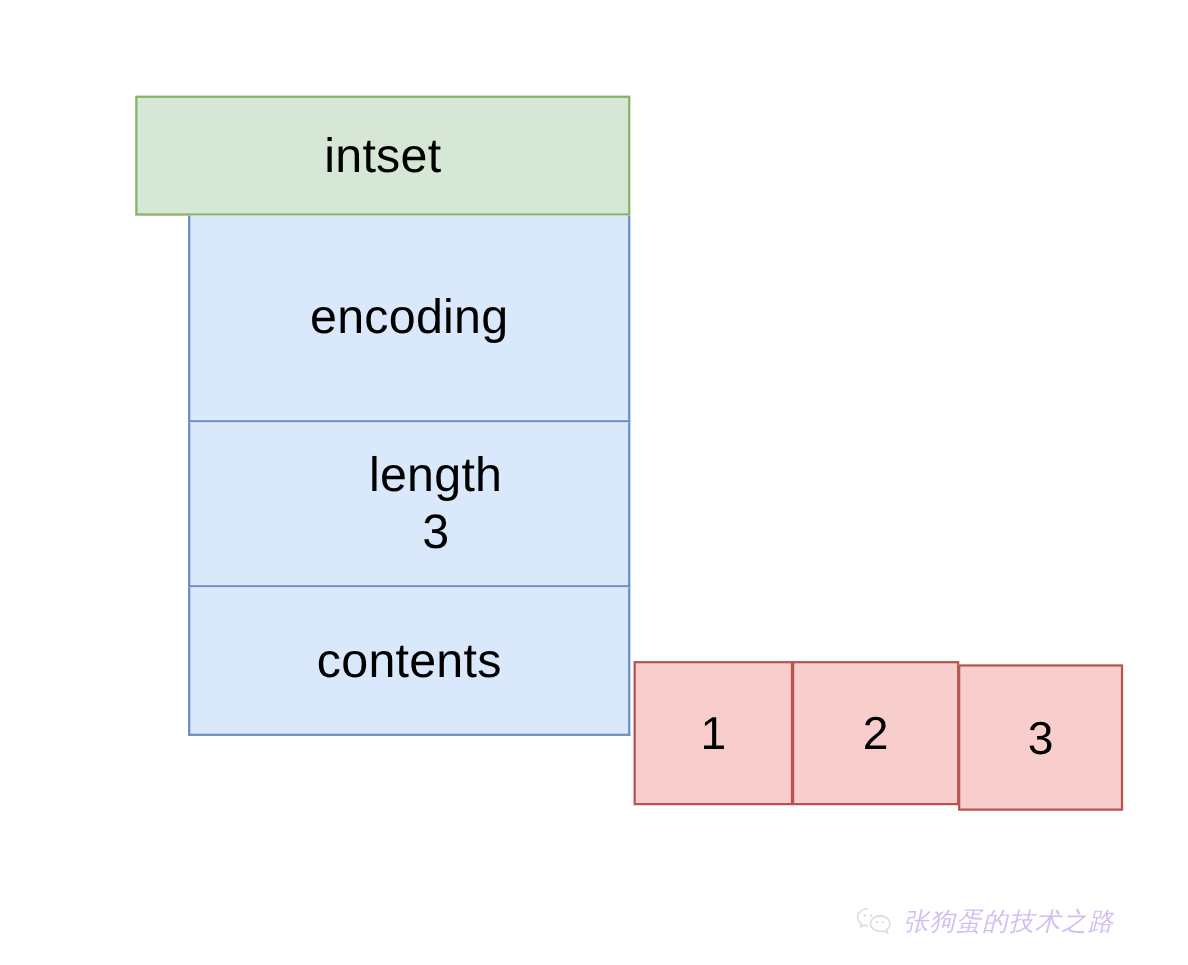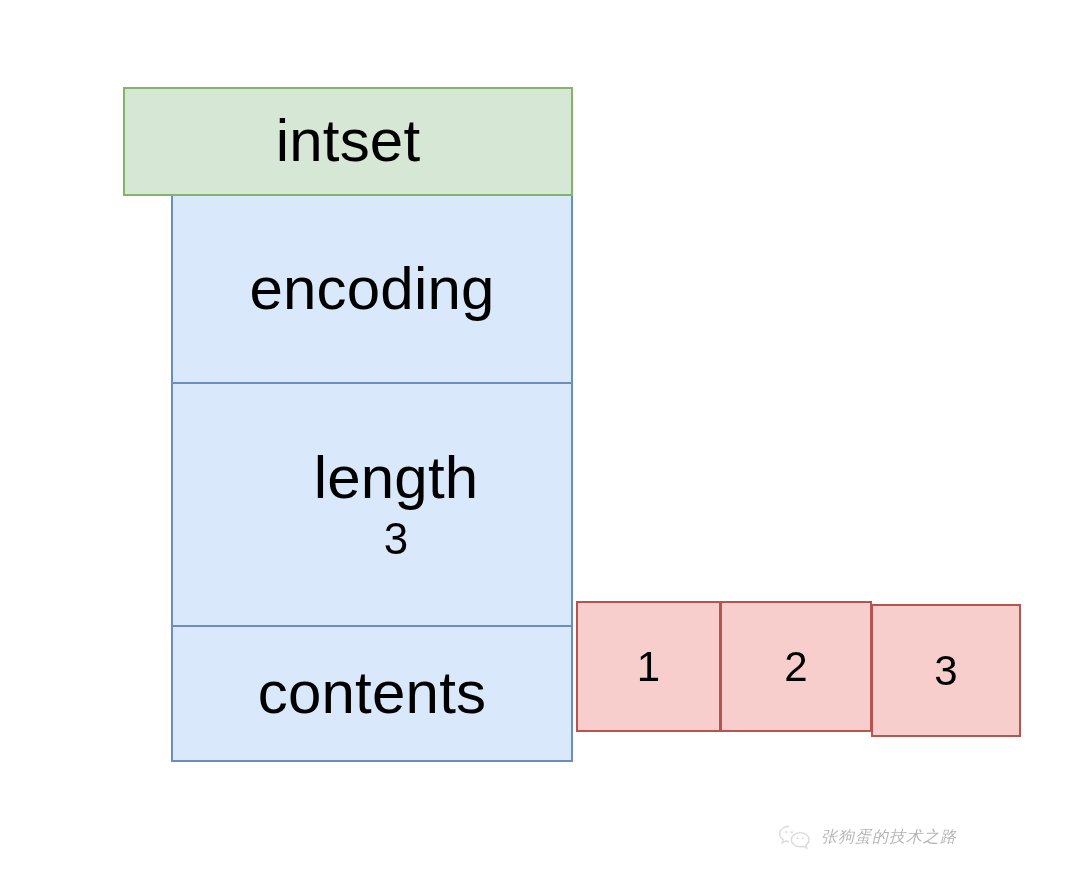--- a/index.html
+++ b/index.html
@@ -47,25 +47,25 @@
     border: 2px solid #85b367;
   }
 
   .cell-blue {
     background: #dae8fc;
     border: 2px solid #6c8ebf;
     border-top: none;
     margin-left: 48px;
   }
   .cell-encoding { height: 188px; }
-  .cell-length   { height: 243px; padding-left: 48px; }
+  .cell-length   { height: 150px; padding-left: 48px; }
   .cell-contents { height: 135px; }
 
   .label-lg {
-    font-size: 60px;
+    font-size: 44px;
     letter-spacing: 0.2px;
   }
   .label-sm {
     font-size: 30px;
     letter-spacing: -0.2px;
     margin-top: 2px;
   }
   .value-lg {
     font-size: 44px;
     margin-top: 4px;
@@ -99,22 +99,22 @@
     gap: 9px;
     opacity: 0.30;
   }
   .wm-logo {
     width: 34px;
     height: 26px;
     flex: 0 0 auto;
     position: relative;
   }
   .wm-text {
-    font-size: 16px;
-    color: #000000;
+    font-size: 23px;
+    color: #6d28d9;
     font-family: "DejaVu Sans", sans-serif;
     font-style: italic;
     letter-spacing: 1px;
     white-space: nowrap;
   }
 </style>
 </head>
 <body>
 
 <div id="canvas">

